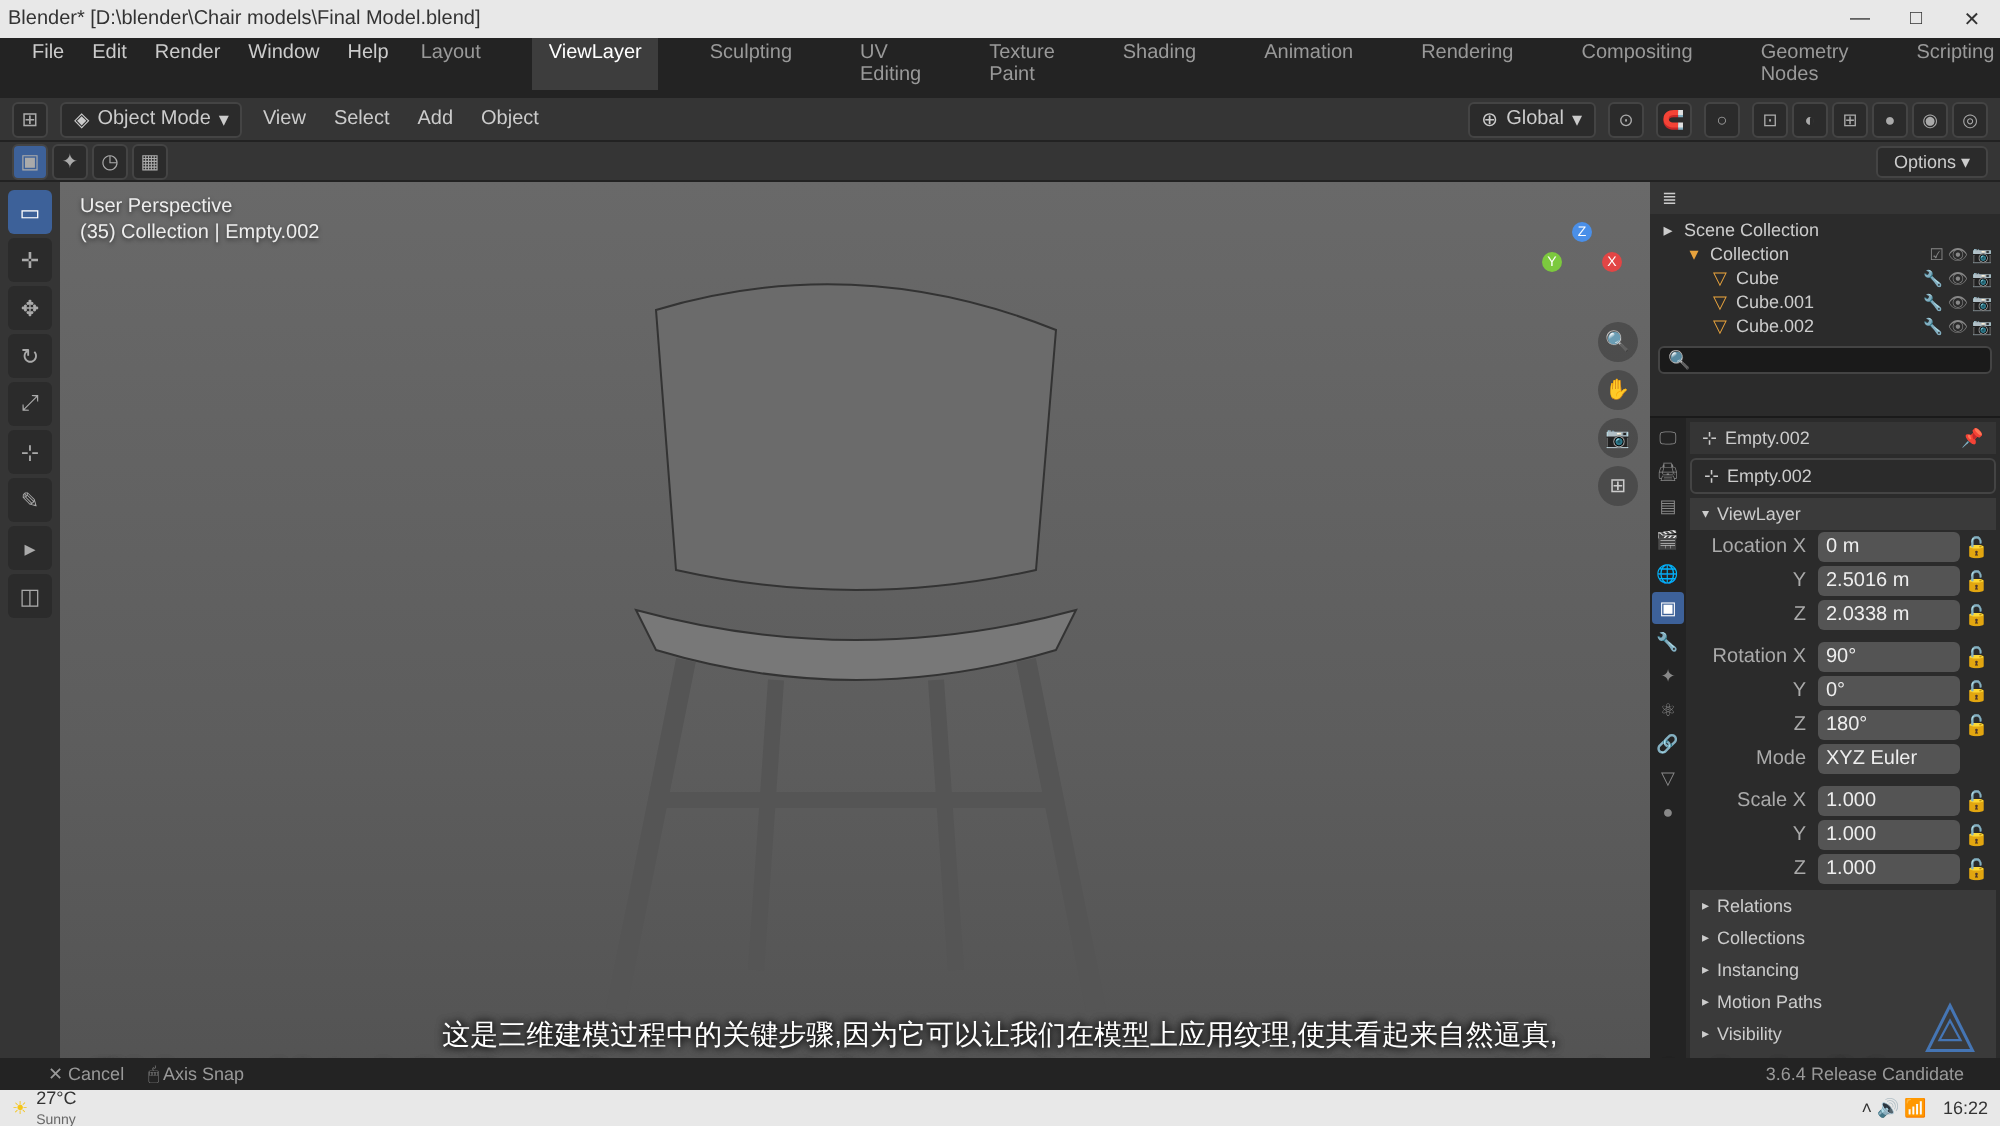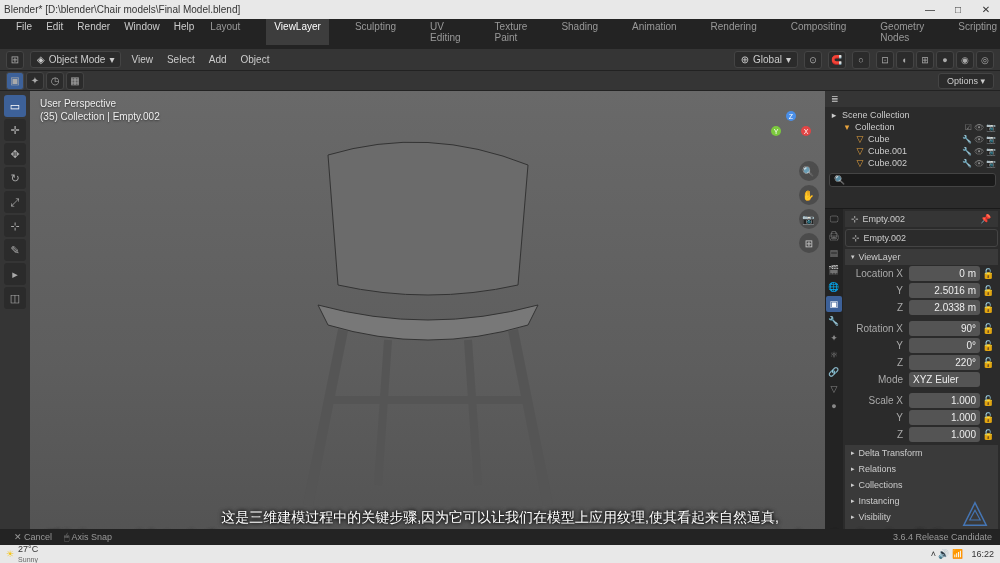--- a/index.html
+++ b/index.html
@@ -62,24 +62,24 @@
 .props-tab { width: 16px; height: 16px; display: flex; align-items: center; justify-content: center; color: #888; font-size: 9px; margin: 0 auto; cursor: pointer; }
 .props-tab.active { background: #3d6199; color: #fff; border-radius: 2px; }
 .props-content { flex: 1; padding: 2px; overflow: hidden; }
 .props-header { background: #353535; padding: 3px 6px; font-size: 9px; display: flex; align-items: center; gap: 4px; margin-bottom: 2px; }
 .panel-section { margin-bottom: 2px; }
 .panel-title { background: #3a3a3a; padding: 3px 6px; font-size: 9px; display: flex; align-items: center; gap: 4px; cursor: pointer; }
 .panel-title::before { content: "▾"; font-size: 7px; }
 .panel-title.collapsed::before { content: "▸"; }
 .prop-row { display: flex; align-items: center; padding: 1px 4px; gap: 2px; font-size: 10px; }
 .prop-label { width: 58px; text-align: right; color: #aaa; padding-right: 4px; }
-.prop-value { flex: 1; background: #545454; border-radius: 3px; padding: 2px 4px; text-align: right; color: #eee; }
+.prop-value { flex: 1; background: #545454; border-radius: 3px; padding: 2px 4px; text-align: left; color: #eee; }
 .prop-lock { width: 12px; color: #888; text-align: center; }
 
-.statusbar { position: absolute; bottom: 18px; left: 0; right: 0; height: 16px; background: #232323; display: flex; align-items: center; padding: 0 8px; font-size: 9px; color: #999; }
+.statusbar { position: absolute; bottom: 18px; left: 0; right: 0; height: 16px; background: #232323; display: flex; align-items: center; padding: 0 18px; font-size: 9px; color: #999; }
 .statusbar-item { padding: 0 6px; }
 .version { margin-left: auto; }
 
 .subtitle-cn { position: absolute; bottom: 36px; left: 0; right: 0; text-align: center; color: #fff; font-size: 14px; font-weight: 500; text-shadow: 0 0 4px #000, 0 0 4px #000; padding: 0 20px; }
 .subtitle-en { position: absolute; bottom: 18px; left: 0; right: 0; text-align: center; color: #fff; font-size: 14px; font-weight: 600; text-shadow: 0 0 4px #000, 0 0 4px #000; padding: 0 20px; }
 
 .taskbar { position: absolute; bottom: 0; left: 0; right: 0; height: 18px; background: #e8e8e8; display: flex; align-items: center; padding: 0 6px; font-size: 9px; color: #333; }
 .weather { display: flex; align-items: center; gap: 4px; }
 .weather-icon { color: #f5c518; }
 .taskbar-right { margin-left: auto; display: flex; align-items: center; gap: 8px; }
@@ -317,21 +317,21 @@
               <span class="prop-value">90°</span>
               <span class="prop-lock">🔓</span>
             </div>
           <div class="prop-row">
               <span class="prop-label">Y</span>
               <span class="prop-value">0°</span>
               <span class="prop-lock">🔓</span>
             </div>
           <div class="prop-row">
               <span class="prop-label">Z</span>
-              <span class="prop-value">220°</span>
+              <span class="prop-value">180°</span>
               <span class="prop-lock">🔓</span>
             </div>
           <div class="prop-row">
               <span class="prop-label">Mode</span>
               <span class="prop-value" style="text-align:left">XYZ Euler</span>
               <span class="prop-lock"></span>
             </div>
           <div style="height:4px"></div>
           <div class="prop-row">
               <span class="prop-label">Scale X</span>
@@ -344,30 +344,30 @@
               <span class="prop-lock">🔓</span>
             </div>
           <div class="prop-row">
               <span class="prop-label">Z</span>
               <span class="prop-value">1.000</span>
               <span class="prop-lock">🔓</span>
             </div>
         </div>
 
         <div class="panel-title collapsed">
-            <span>Delta Transform</span>
-          </div>
-        <div class="panel-title collapsed">
             <span>Relations</span>
           </div>
         <div class="panel-title collapsed">
             <span>Collections</span>
           </div>
         <div class="panel-title collapsed">
             <span>Instancing</span>
+          </div>
+        <div class="panel-title collapsed">
+            <span>Motion Paths</span>
           </div>
         <div class="panel-title collapsed">
             <span>Visibility</span>
           </div>
         <div class="panel-title collapsed">
             <span>Custom Properties</span>
           </div>
       </div>
     </div>
   </div>

